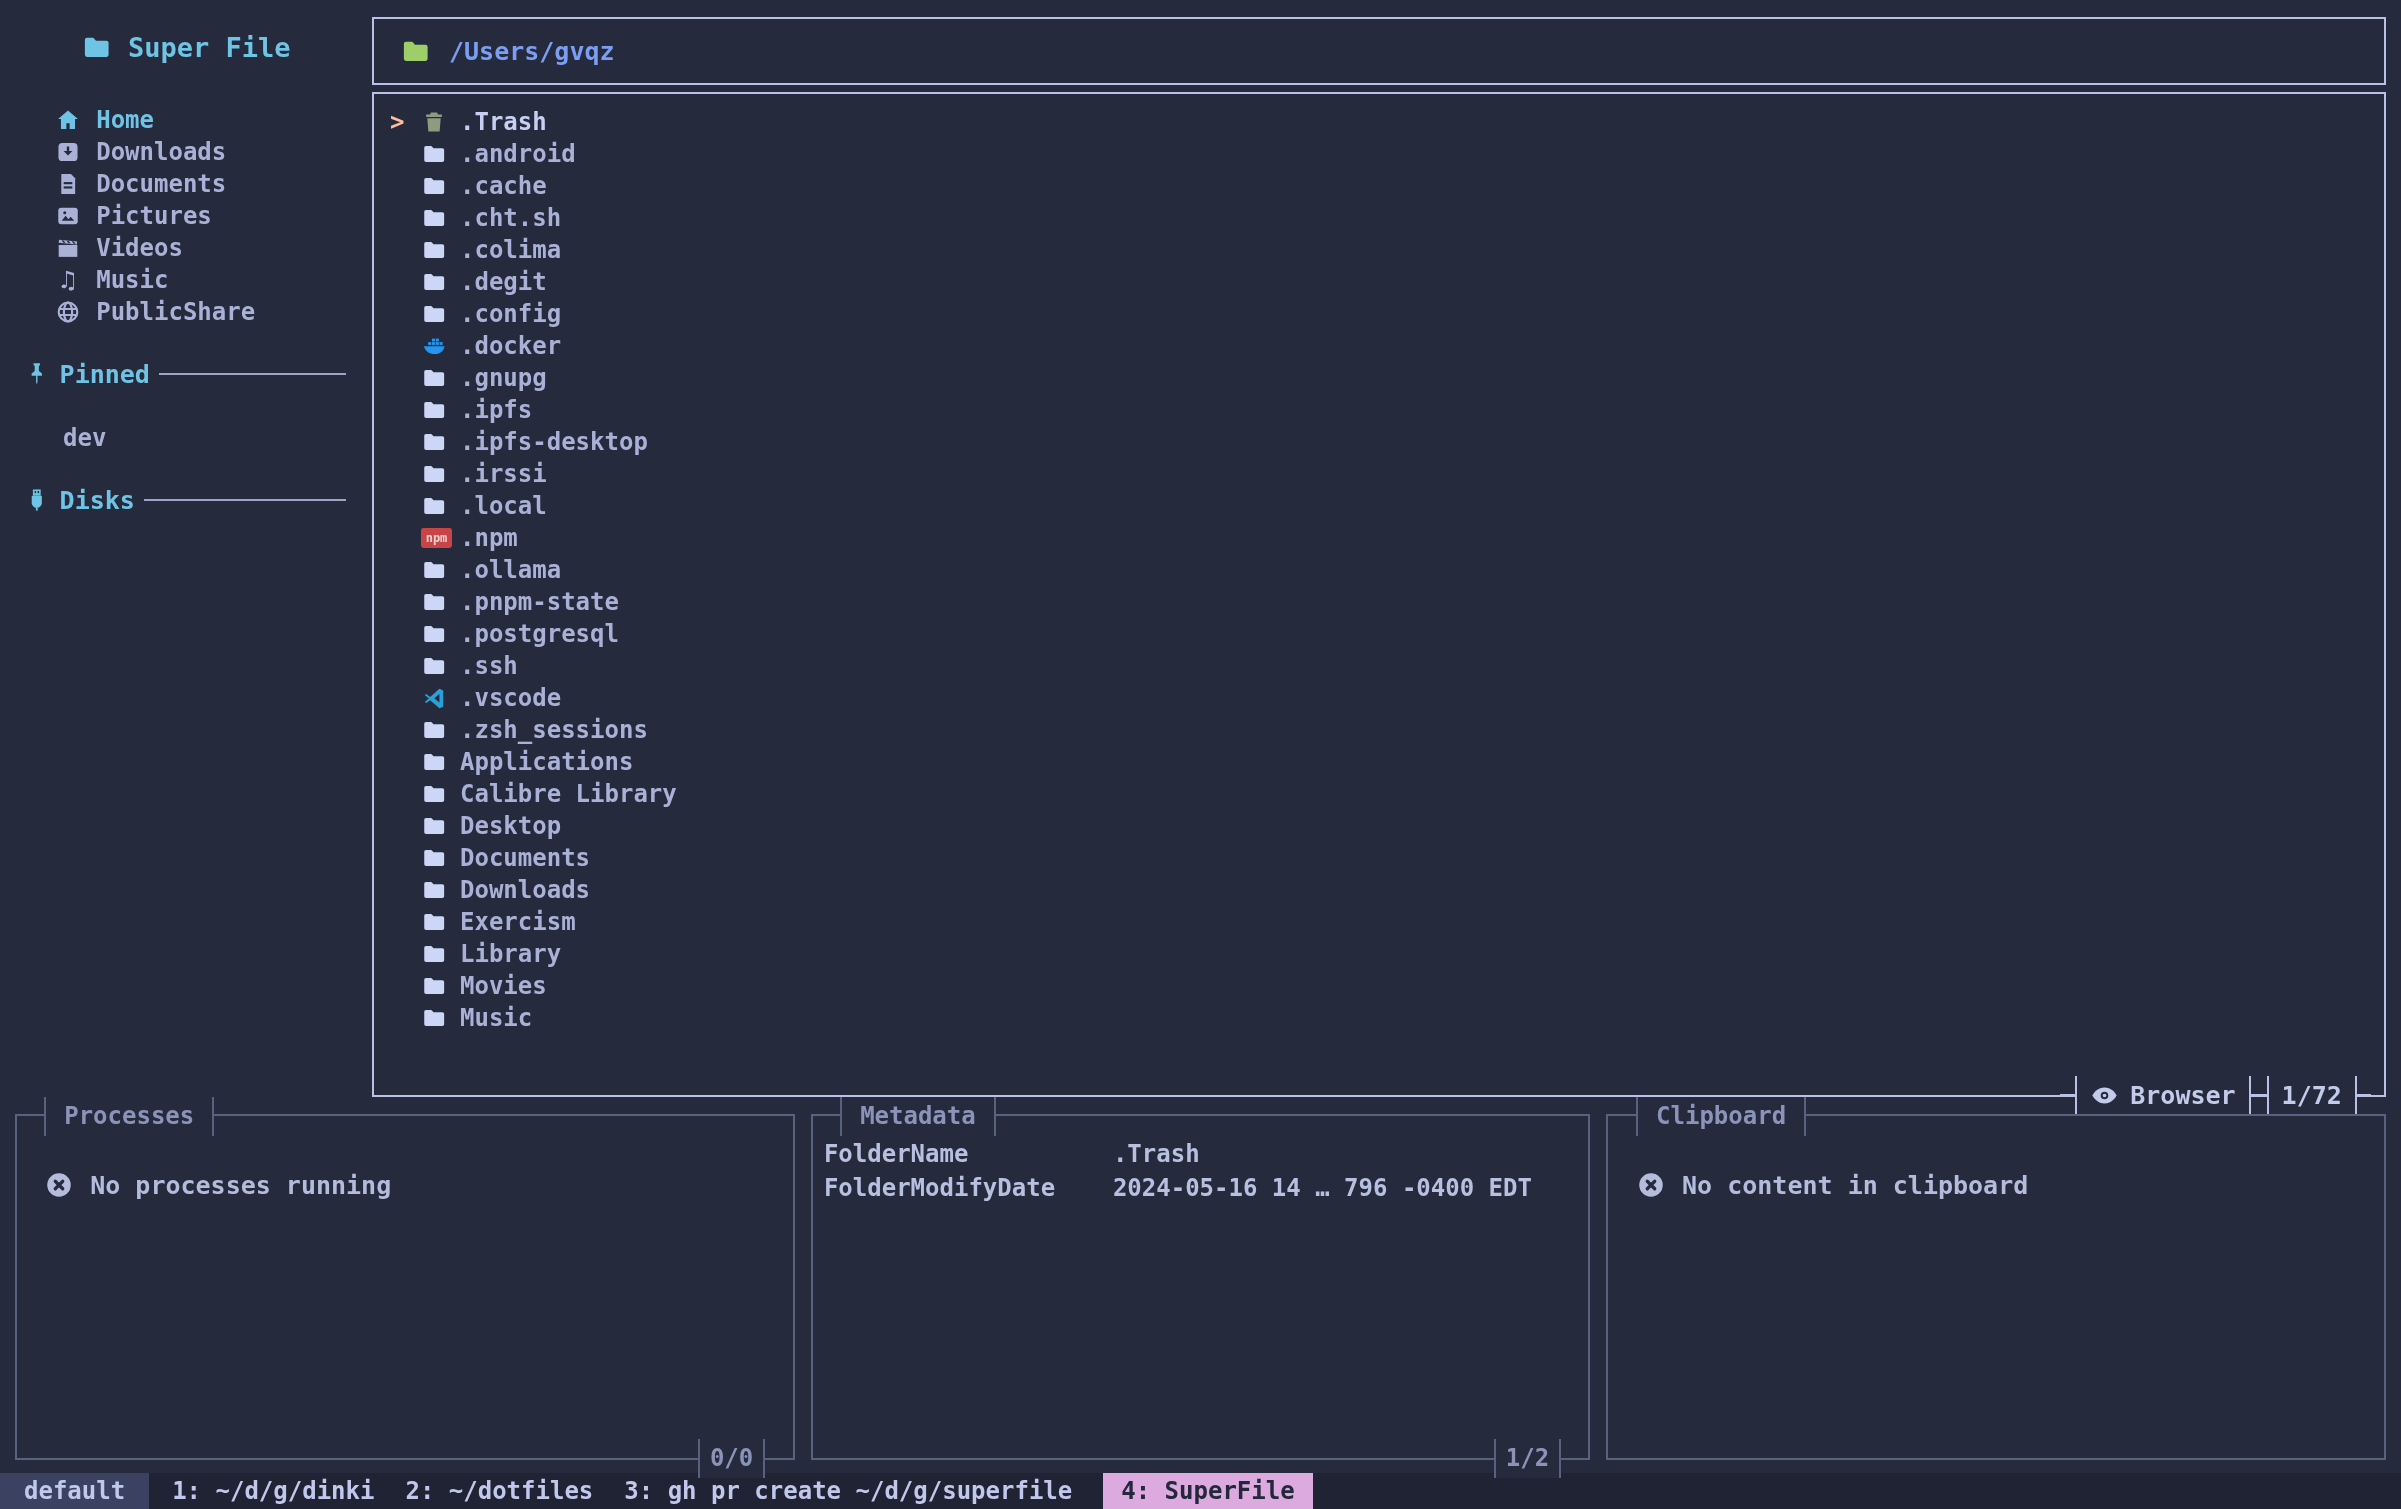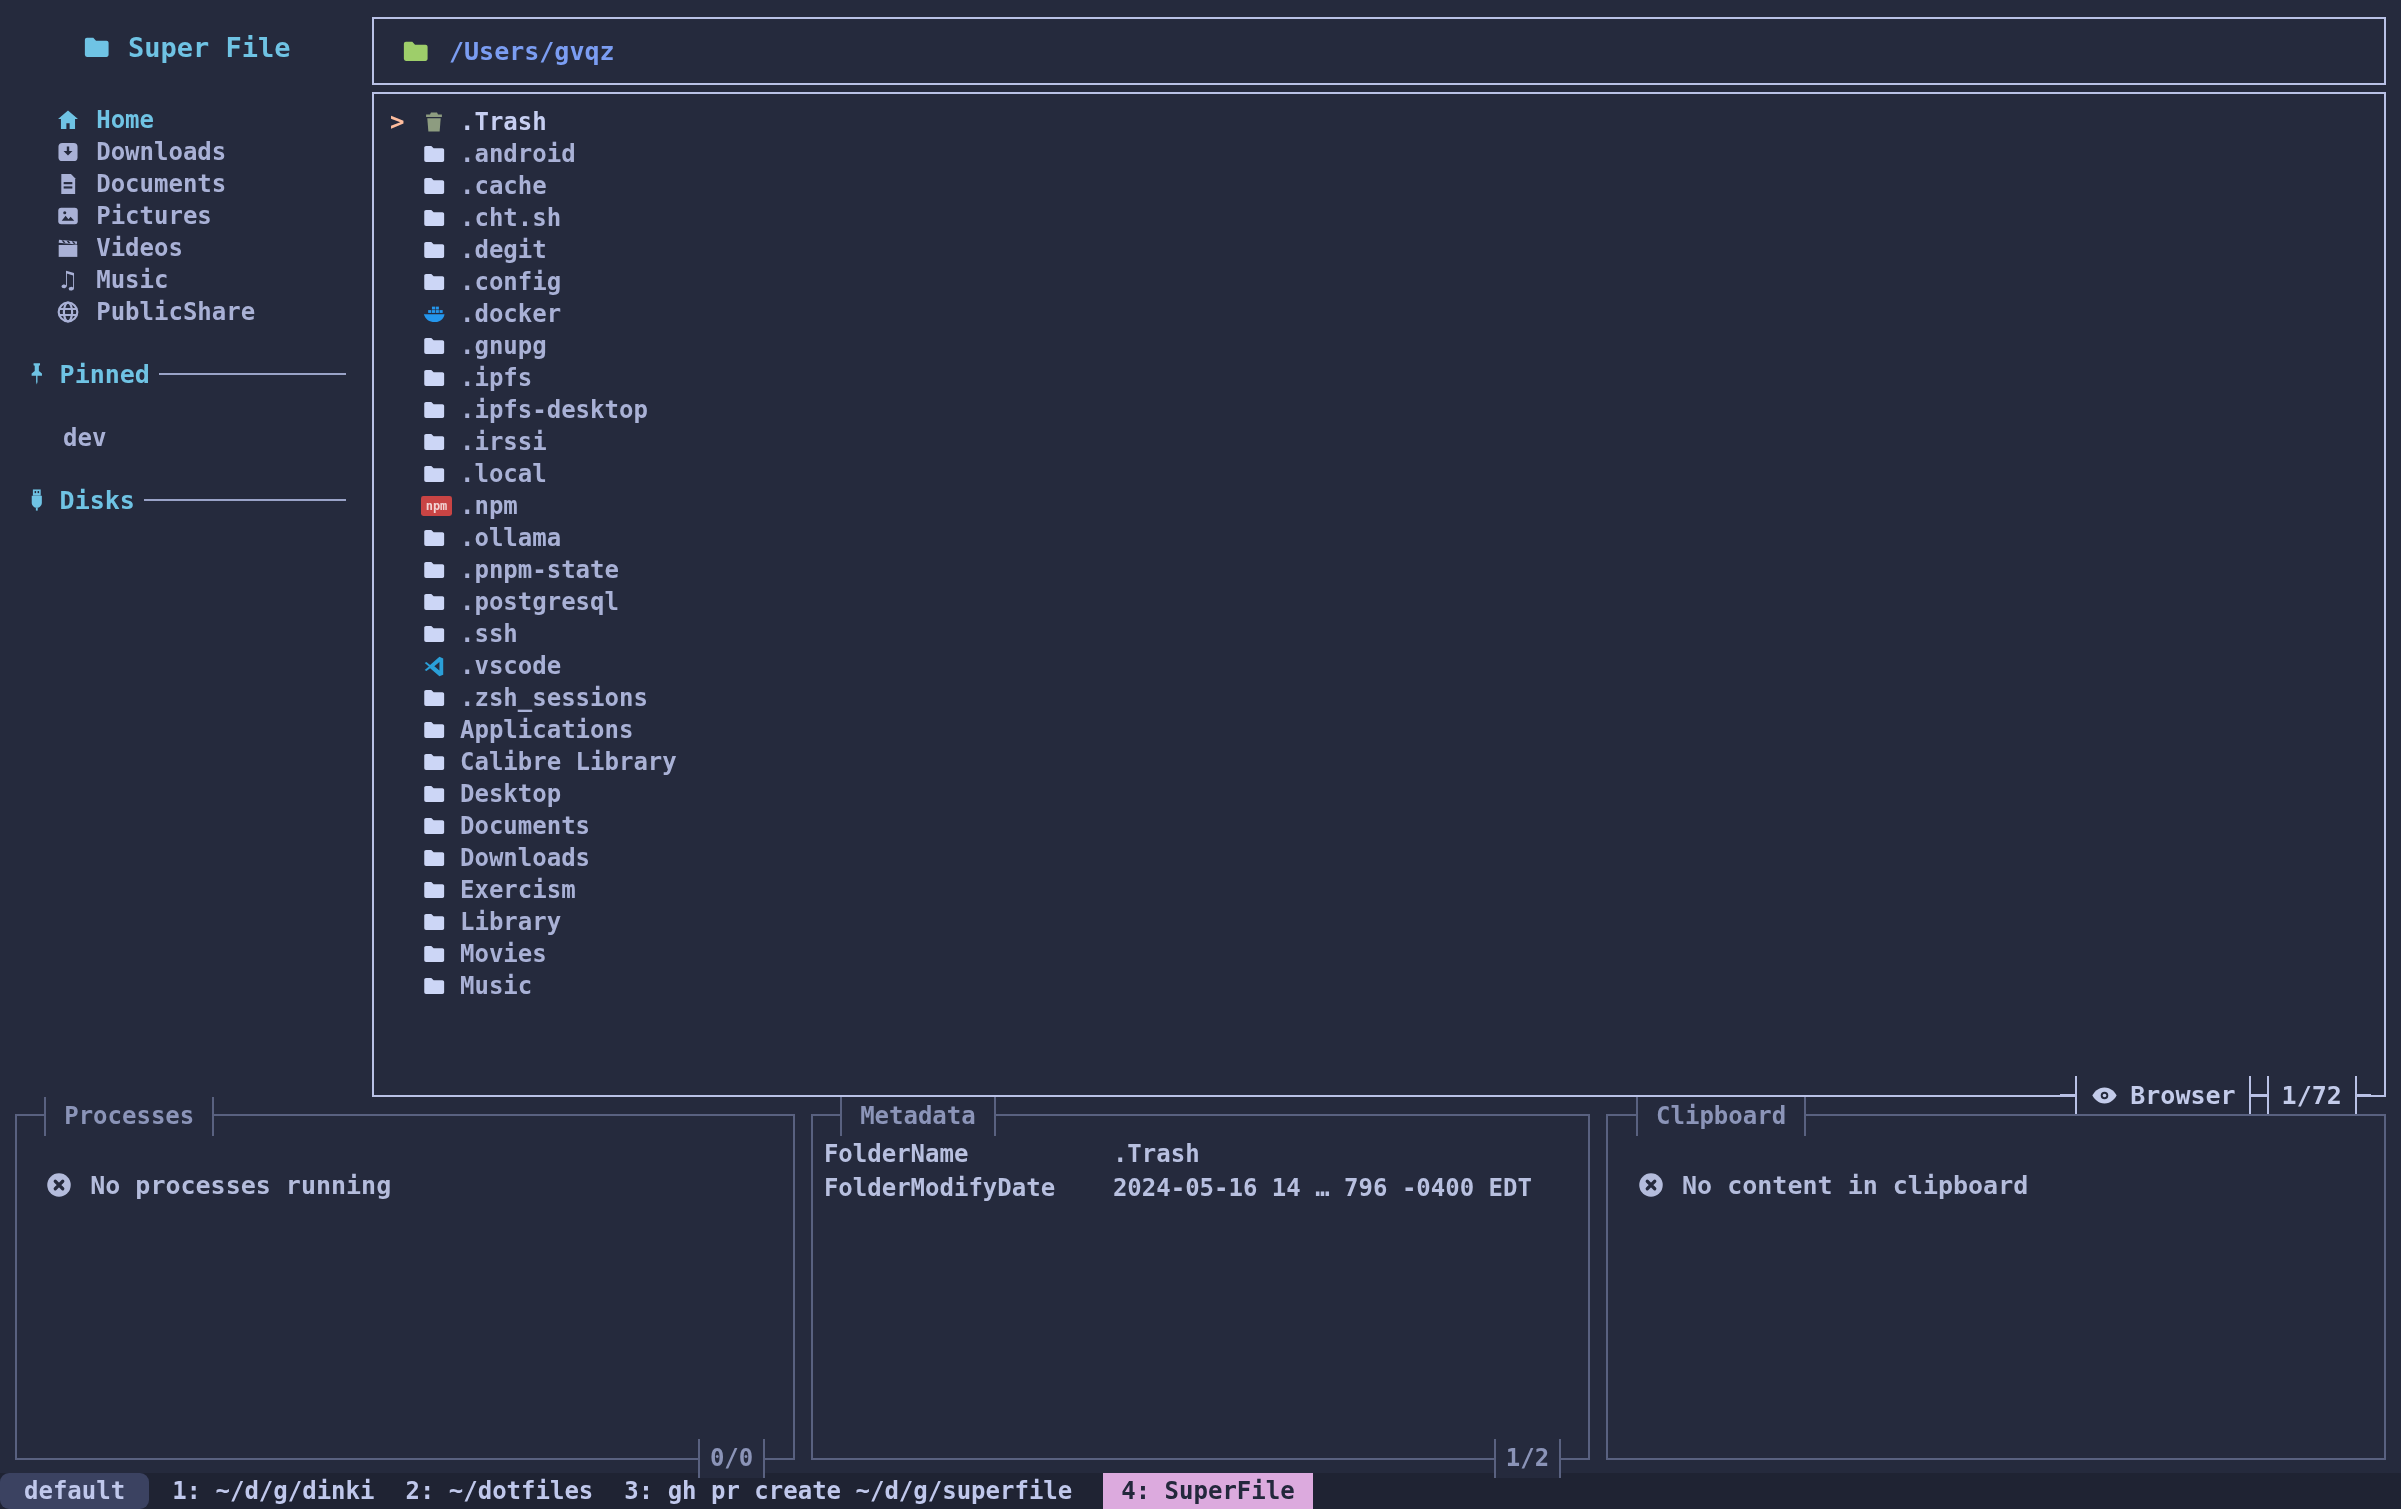--- a/index.html
+++ b/index.html
@@ -93,21 +93,21 @@
              font-size:25px;font-weight:bold;color:var(--panel_text);}
   .empty-row svg{width:30px;height:30px;flex:none;color:var(--panel_text);}
   .meta-table{margin:21px 0 0 11.4px;font-size:24px;font-weight:bold;color:#b8c0e0;}
   .meta-row{display:flex;align-items:center;height:34px;}
   .meta-key{width:289px;flex:none;}
   .meta-val{white-space:nowrap;}
 
   
   .statusbar{height:36px;flex:none;margin-top:13px;background:var(--bar_bg);display:flex;align-items:center;
              font-size:24px;font-weight:bold;color:#c0c8ec;}
-  .session{height:100%;display:flex;align-items:center;padding:0 24px;background:var(--session_bg);margin-right:23px;border-radius:9px;}
+  .session{height:100%;display:flex;align-items:center;padding:0 24px;background:var(--session_bg);margin-right:23px;}
   .win{margin-right:31px;white-space:nowrap;}
   .win.active{background:var(--active_win_bg);color:var(--active_win_text);height:100%;
               display:flex;align-items:center;padding:0 18px;margin-right:0;}
 </style>
 </head>
 <body>
 
 <div class="app">
   <div class="top">
 
@@ -290,20 +290,30 @@
               <span class="cursor"></span>
               <span class="ficon">
                 <svg class="ico ico-folder" viewBox="0 0 24 24" fill="currentColor">
                   <path d="M3 6.1c0-.9.73-1.6 1.63-1.6h4.9l2.1 2.3h8.1c.9 0 1.63.72 1.63 1.6v9.3c0 .9-.73 1.6-1.63 1.6H4.63A1.62 1.62 0 0 1 3 17.7V6.1z"></path>
                 </svg>
 
               </span>
               <span class="fname">.cht.sh</span>
             </div>
 
+            <div class="file-row" data-icon="folder">
+              <span class="cursor"></span>
+              <span class="ficon">
+                <svg class="ico ico-folder" viewBox="0 0 24 24" fill="currentColor">
+                  <path d="M3 6.1c0-.9.73-1.6 1.63-1.6h4.9l2.1 2.3h8.1c.9 0 1.63.72 1.63 1.6v9.3c0 .9-.73 1.6-1.63 1.6H4.63A1.62 1.62 0 0 1 3 17.7V6.1z"></path>
+                </svg>
+
+              </span>
+              <span class="fname">.colima</span>
+            </div>
 
             <div class="file-row" data-icon="folder">
               <span class="cursor"></span>
               <span class="ficon">
                 <svg class="ico ico-folder" viewBox="0 0 24 24" fill="currentColor">
                   <path d="M3 6.1c0-.9.73-1.6 1.63-1.6h4.9l2.1 2.3h8.1c.9 0 1.63.72 1.63 1.6v9.3c0 .9-.73 1.6-1.63 1.6H4.63A1.62 1.62 0 0 1 3 17.7V6.1z"></path>
                 </svg>
 
               </span>
               <span class="fname">.degit</span>

